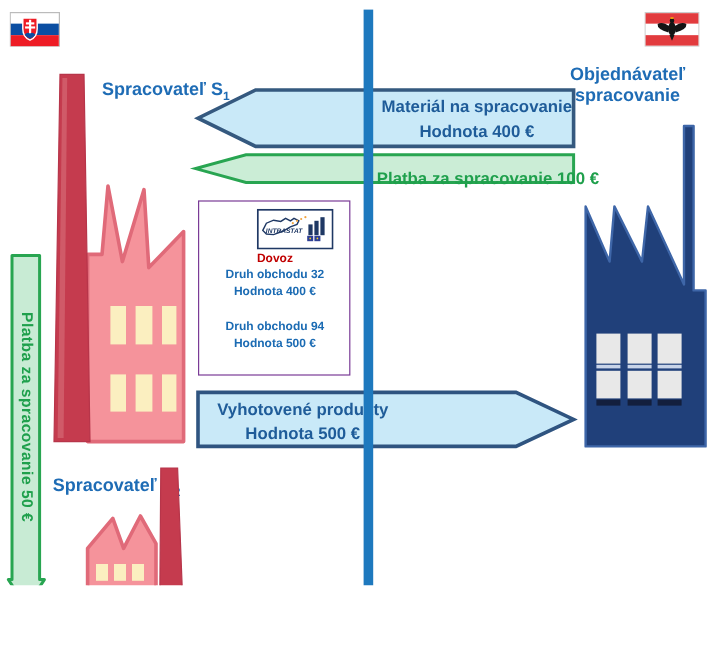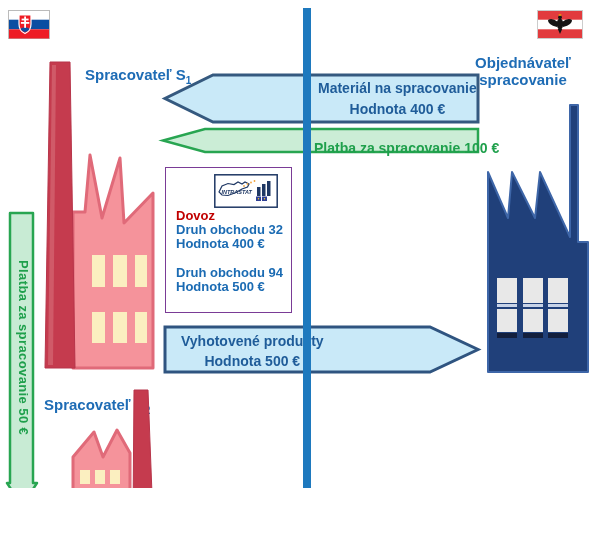--- a/index.html
+++ b/index.html
@@ -8,22 +8,22 @@
   .abs{position:absolute;}
   .lbl{position:absolute;font-weight:bold;font-size:15px;color:#1E6CB5;white-space:nowrap;}
   .lbl sub{font-size:10px;}
   .arrowtext-blue{position:absolute;font-weight:bold;font-size:14px;line-height:21px;
                   color:#1F5C99;white-space:nowrap;text-align:center;}
   .arrowtext-green{position:absolute;font-weight:bold;font-size:14px;color:#1FA04C;white-space:nowrap;}
   .vline{position:absolute;left:303px;top:8px;width:8px;height:507px;background:#1E79BE;z-index:6;}
   .bottombar{position:absolute;left:0;top:533px;width:600px;height:17px;background:#000;}
   .intrabox{position:absolute;left:165px;top:167px;width:127px;height:146px;
             border:1.5px solid #7A3B96;background:#fff;box-sizing:border-box;z-index:3;}
-  .intratext{position:absolute;left:176px;top:209px;font-size:13px;line-height:14px;
-             font-weight:bold;white-space:nowrap;z-index:4;}
+  .intratext{position:absolute;left:188px;top:209px;font-size:10px;line-height:14px;
+             font-weight:bold;white-space:nowrap;z-index:4;text-align:center;}
   .intra-red{color:#C00000;}
   .intra-blue{color:#1B6BB3;}
   .spacer15{height:15px;}
   .pay50wrap{position:absolute;left:2px;top:213px;width:40px;height:270px;display:flex;
              align-items:center;justify-content:center;z-index:4;}
   .pay50txt{writing-mode:vertical-rl;font-weight:bold;font-size:13px;color:#1FA04C;
             white-space:nowrap;letter-spacing:0.4px;margin-left:2px;}
   svg{display:block;}
   .z2{z-index:2;} .z3{z-index:3;} .z4{z-index:4;}
 </style>

